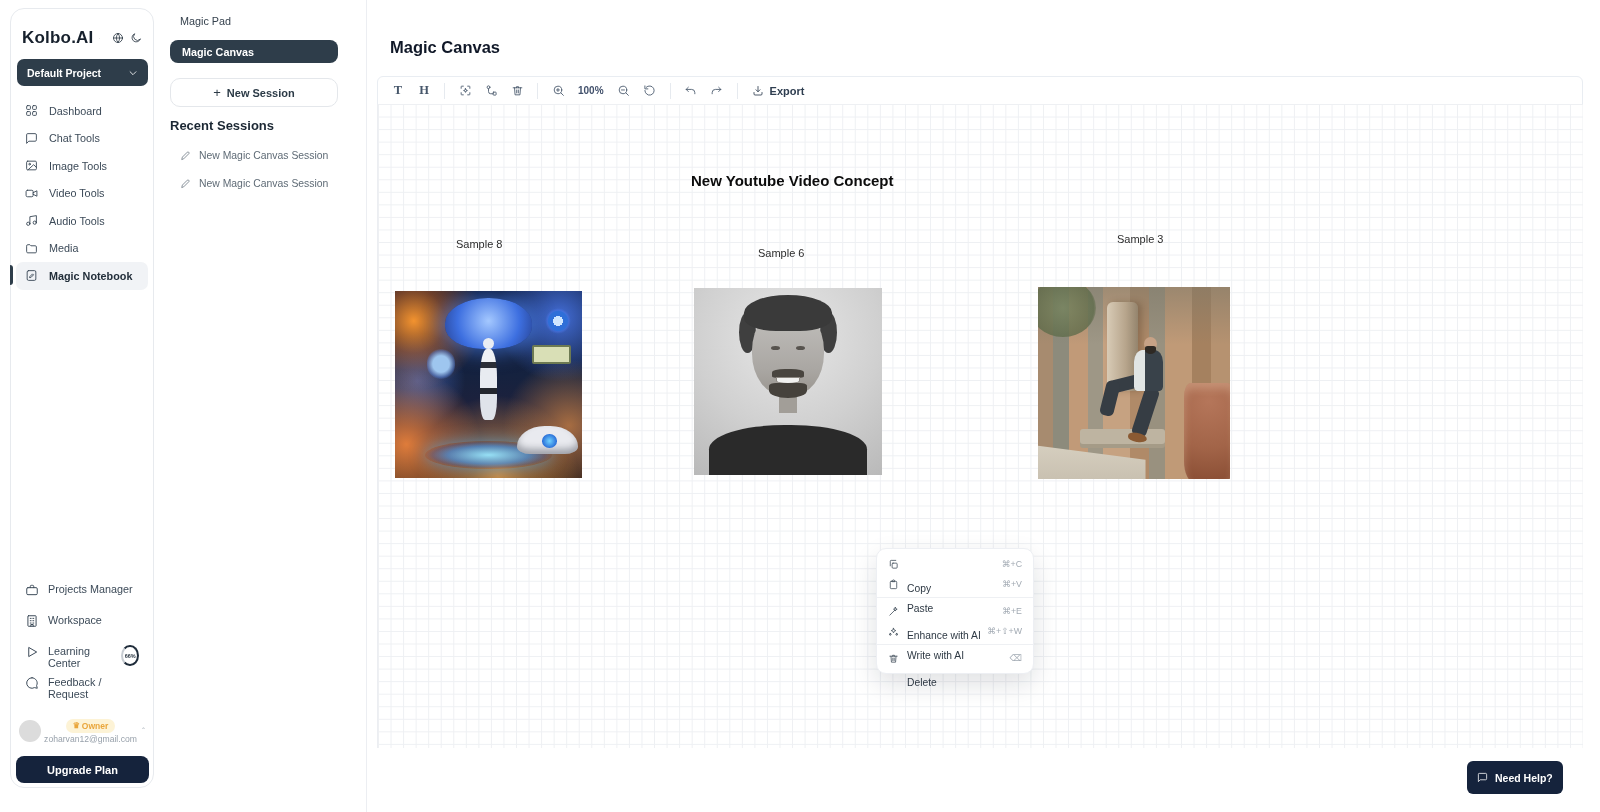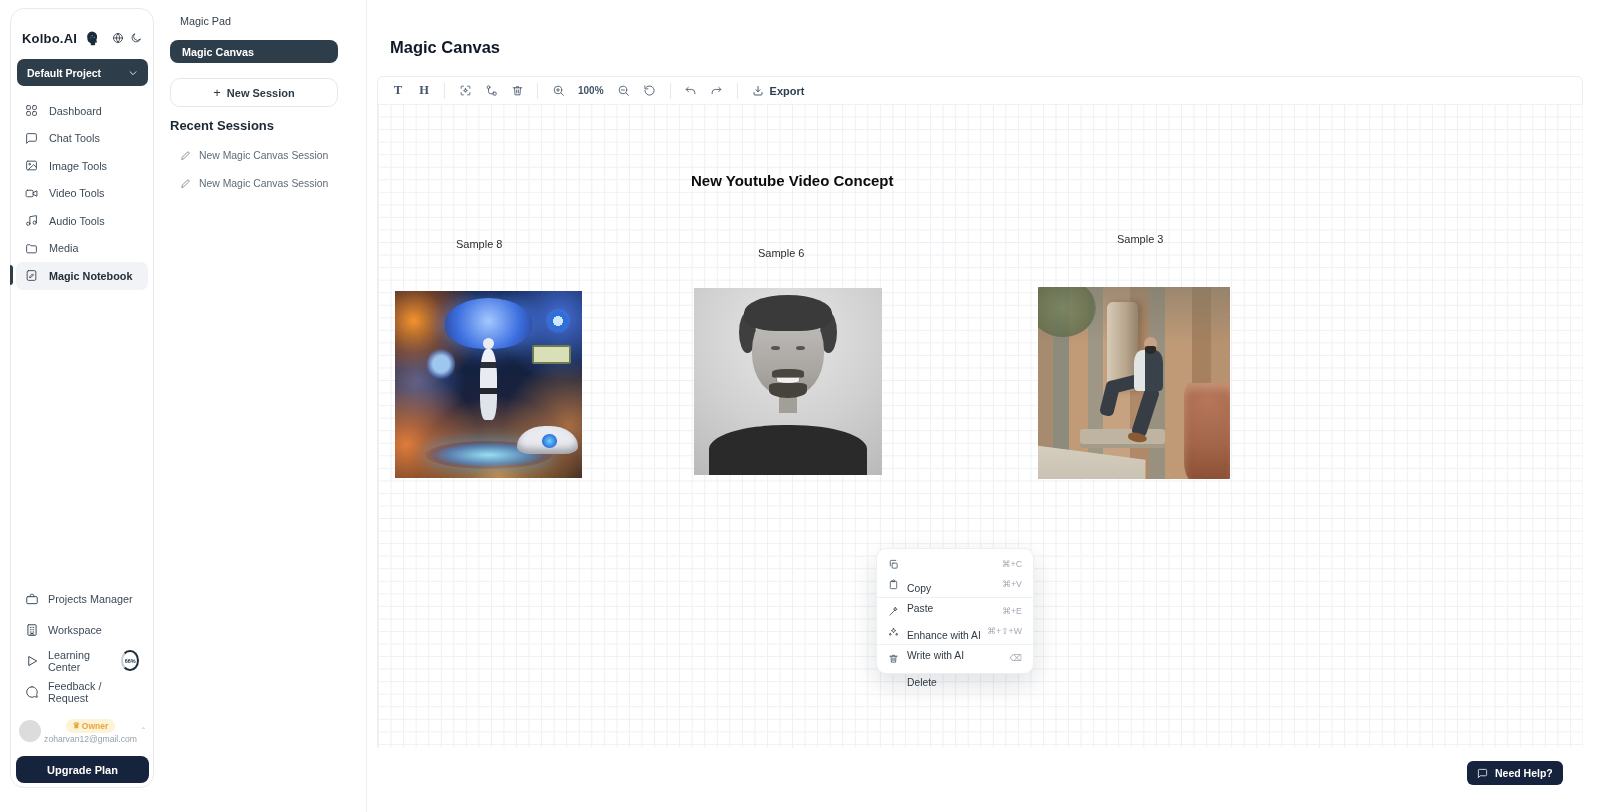--- a/index.html
+++ b/index.html
@@ -6,40 +6,40 @@
   html,body { width:1600px; height:812px; }
   body { font-family:"Liberation Sans", sans-serif; background:#fff; color:#1c2733; overflow:hidden; }
   #app { position:relative; width:1600px; height:812px; background:#fff; }
 
   .ic { width:14px; height:14px; stroke:currentColor; fill:none; stroke-width:1.7; stroke-linecap:round; stroke-linejoin:round; flex:none; }
 
   
   .sidebar { position:absolute; left:10px; top:8px; width:144px; height:780px; background:#fff;
              border:1px solid #e7eaee; border-radius:14px; }
   .logo-row { position:absolute; top:16px; left:11px; right:11px; height:26px; display:flex; align-items:center; gap:6px; }
-  .brand { font-size:13px; font-weight:800; color:#16202c; letter-spacing:.2px; }
+  .brand { font-size:17px; font-weight:800; color:#16202c; letter-spacing:.2px; }
   .brand-head { width:17px; height:17px; }
   .logo-row .spacer { flex:1; }
   .top-icon { color:#2a3642; display:flex; align-items:center; }
   .top-icon .ic { width:12px; height:12px; stroke-width:1.6; }
 
   .project-btn { position:absolute; top:50px; left:6px; width:131px; height:27px; background:#2e3d4a; color:#fff;
                  border:none; border-radius:7px; display:flex; align-items:center; justify-content:space-between;
                  padding:0 10px; font-size:10.5px; font-weight:700; cursor:pointer; font-family:inherit; }
   .project-btn .ic { width:10px; height:10px; stroke-width:2; }
 
   .nav { position:absolute; top:88px; left:5px; right:5px; }
   .nav-item { position:relative; height:27.5px; display:flex; align-items:center; gap:11px; padding:0 9px;
               border-radius:7px; font-size:10.8px; font-weight:500; color:#3c4a58; cursor:pointer; }
   .nav-item .ic { width:13px; height:13px; color:#3c4a58; }
   .nav-item.active { background:#f1f3f6; color:#222e3a; font-weight:600; }
   .active-bar { position:absolute; left:-6px; top:3px; width:3px; height:20px; background:#2e3d4a; border-radius:0 3px 3px 0; }
 
   .bottom-nav { position:absolute; top:574px; left:5px; right:5px; }
-  .bottom-item { height:31px; display:flex; align-items:center; gap:9px; padding:0 9px; font-size:10.8px;
+  .bottom-item { height:31px; display:flex; align-items:flex-start; gap:9px; padding:0 9px; font-size:10.8px;
                  font-weight:500; color:#3c4a58; border-radius:7px; cursor:pointer; }
   .badge-ring { margin-left:2px; width:21px; height:21px; border-radius:50%; border:2px solid #1f2c3a;
                 border-left-color:#c7ccd2; display:flex; align-items:center; justify-content:center;
                 font-size:5.5px; font-weight:700; color:#2a3642; }
 
   .user-box { position:absolute; top:702px; left:8px; right:8px; height:40px; display:flex; align-items:center; cursor:pointer; }
   .avatar { width:22px; height:22px; border-radius:50%; background:#dcdcdc; flex:none; }
   .user-meta { flex:1; display:flex; flex-direction:column; align-items:center; gap:1px; }
   .owner-badge { background:#fdf3d6; color:#e9a63c; font-size:8.5px; font-weight:800; padding:2px 7px; border-radius:8px;
                  display:flex; align-items:center; gap:2px; }
@@ -159,21 +159,21 @@
   
   .ctx-menu { position:absolute; left:498px; top:444px; width:158px; background:#fff; border:1px solid #edeff3;
               border-radius:10px; box-shadow:0 10px 26px rgba(16,24,40,.13); padding:5px 0; z-index:5; }
   .ctx-row { height:20px; display:flex; align-items:center; gap:8px; padding:0 11px; cursor:pointer; }
   .ctx-row .ic { width:11px; height:11px; color:#3d4document a552; color:#3d4a56; }
   .ctx-label { flex:1; font-size:10.3px; color:#2e3944;margin-top:48px; }
   .ctx-sc { font-size:8.8px; color:#a2aab3; }
   .ctx-div { height:1px; background:#eef0f3; margin:3px 0; }
 
   
-  .help-btn { position:absolute; left:1467px; top:761px; height:24px; padding:0 10px; background:#15233c; color:#fff;
+  .help-btn { position:absolute; left:1467px; top:761px; height:33px; padding:0 10px; background:#15233c; color:#fff;
               border:none; border-radius:6px; display:flex; align-items:center; gap:7px; font-size:10.5px; font-weight:700;
               cursor:pointer; font-family:inherit; }
   .help-btn .ic { width:11px; height:11px; }
 </style>
 </head>
 <body>
 
 <div id="app">
 
   <div class="sidebar">

